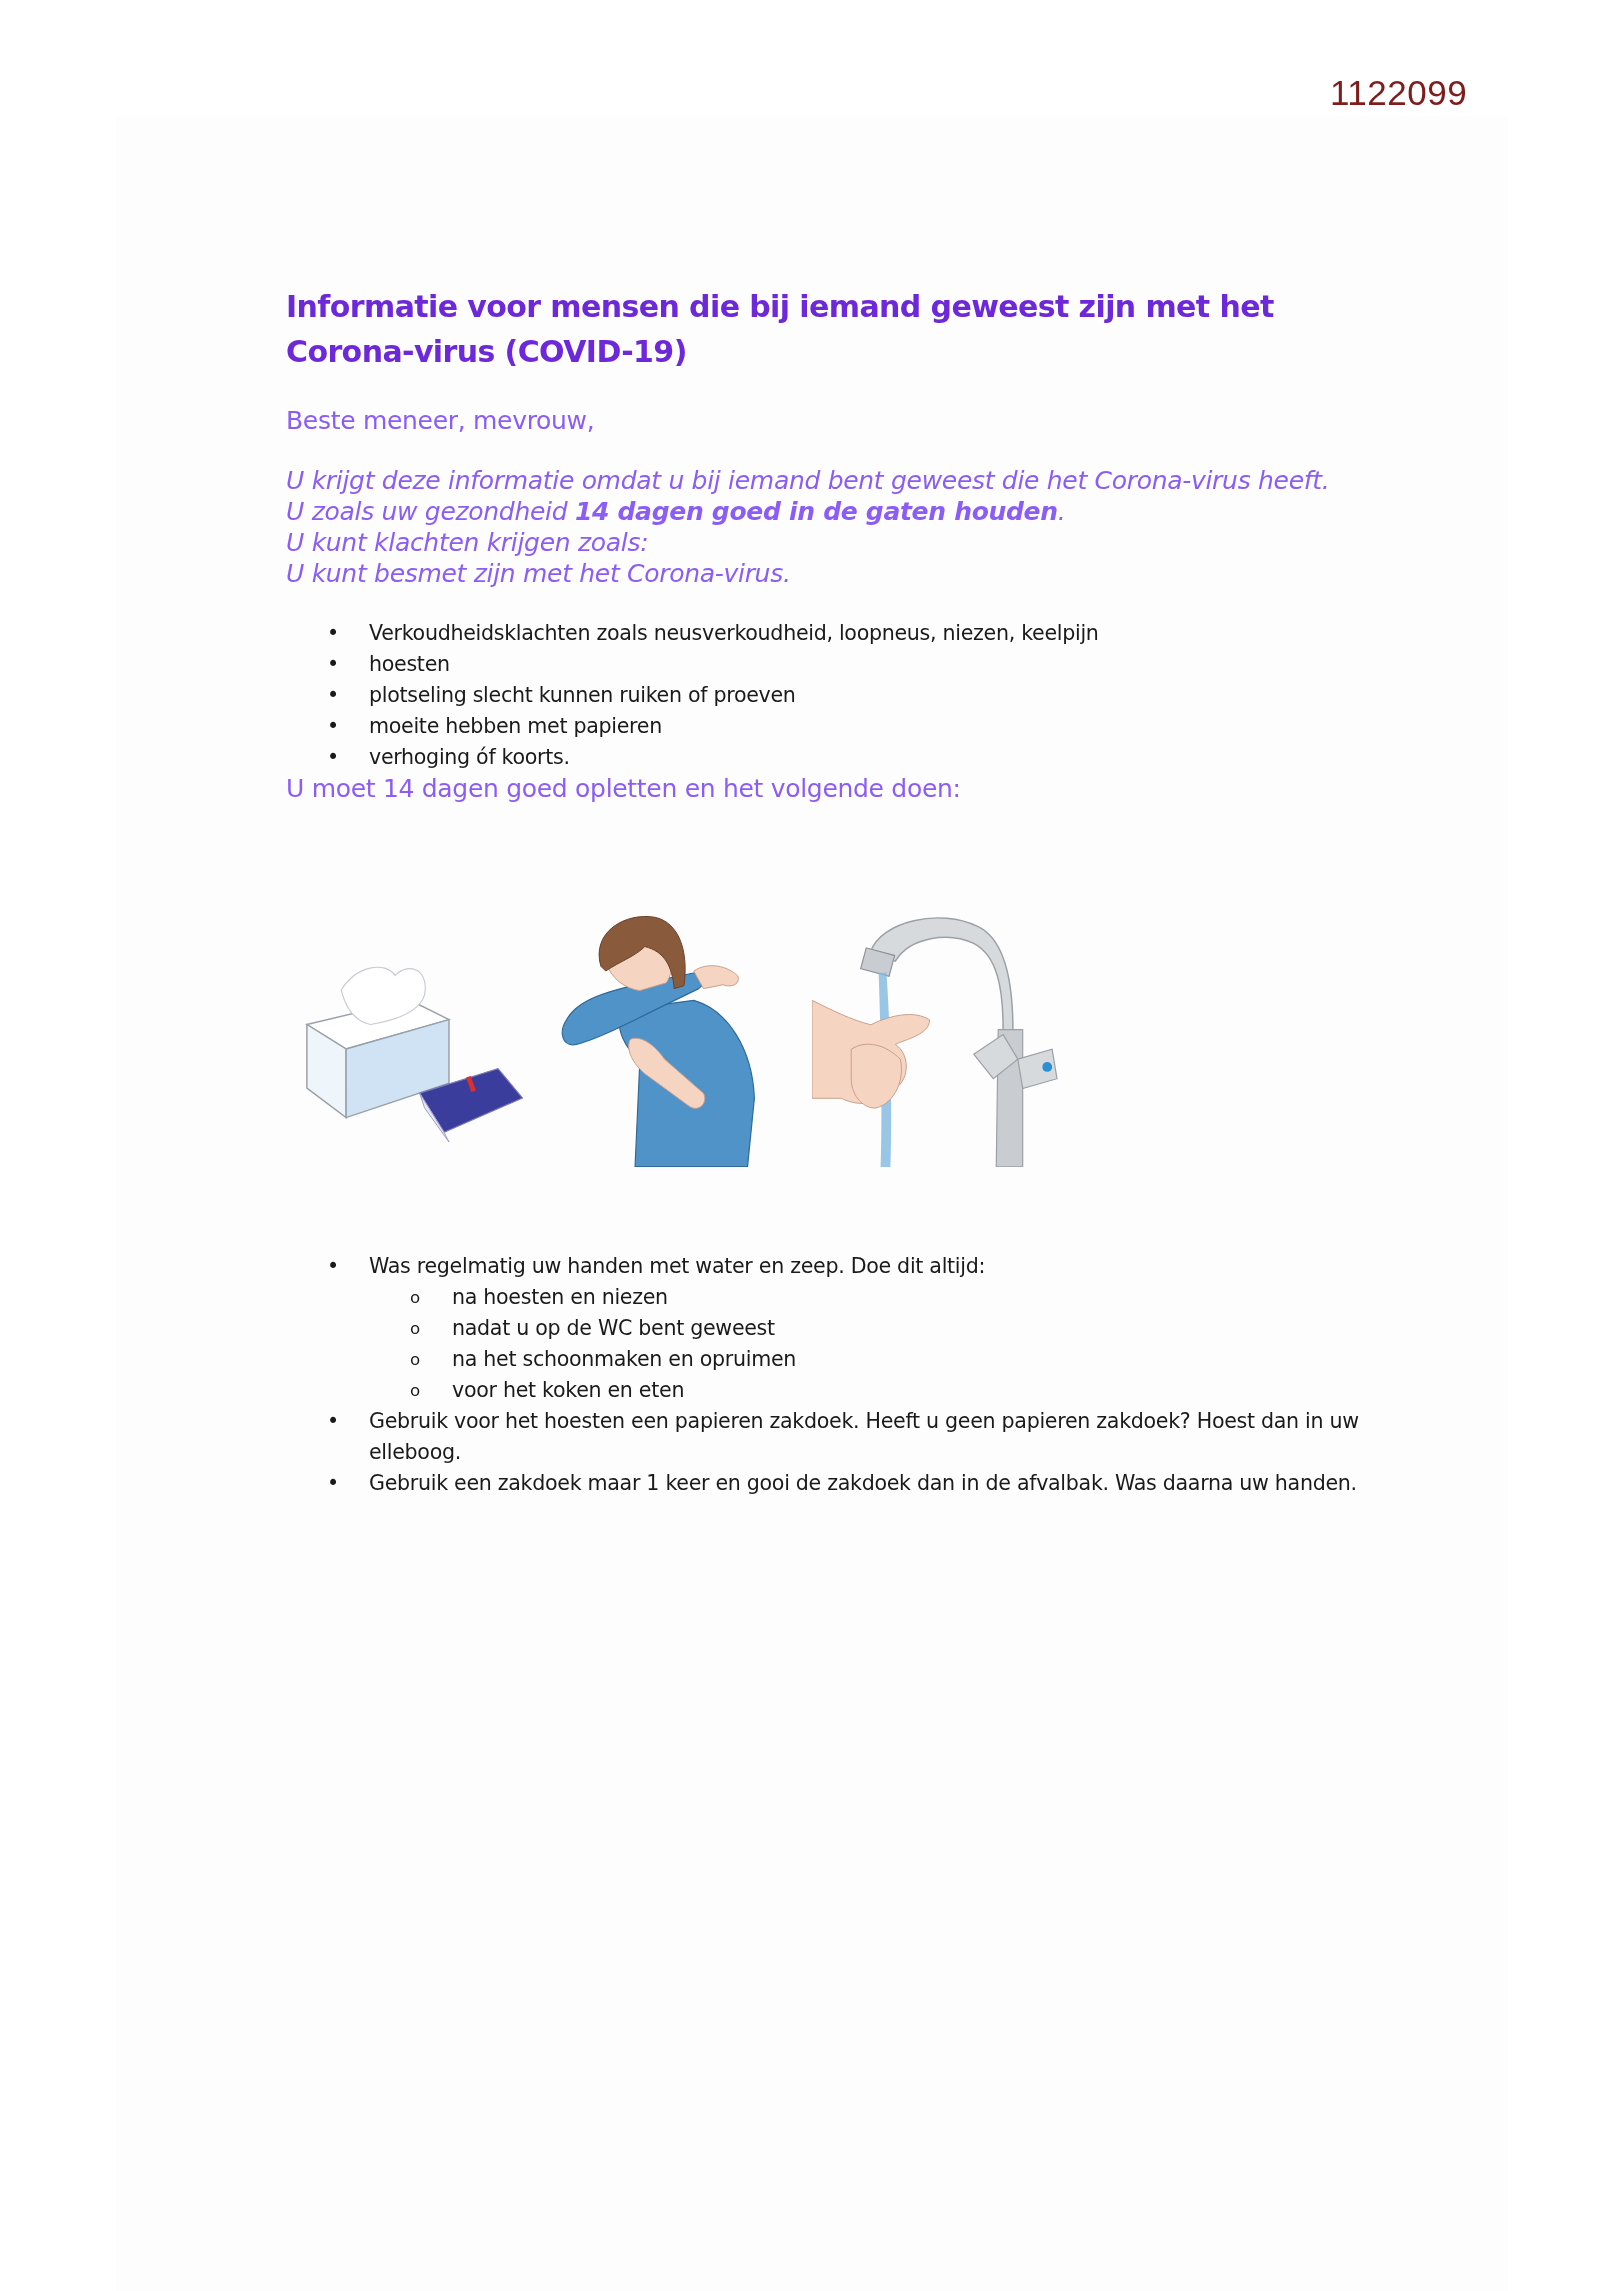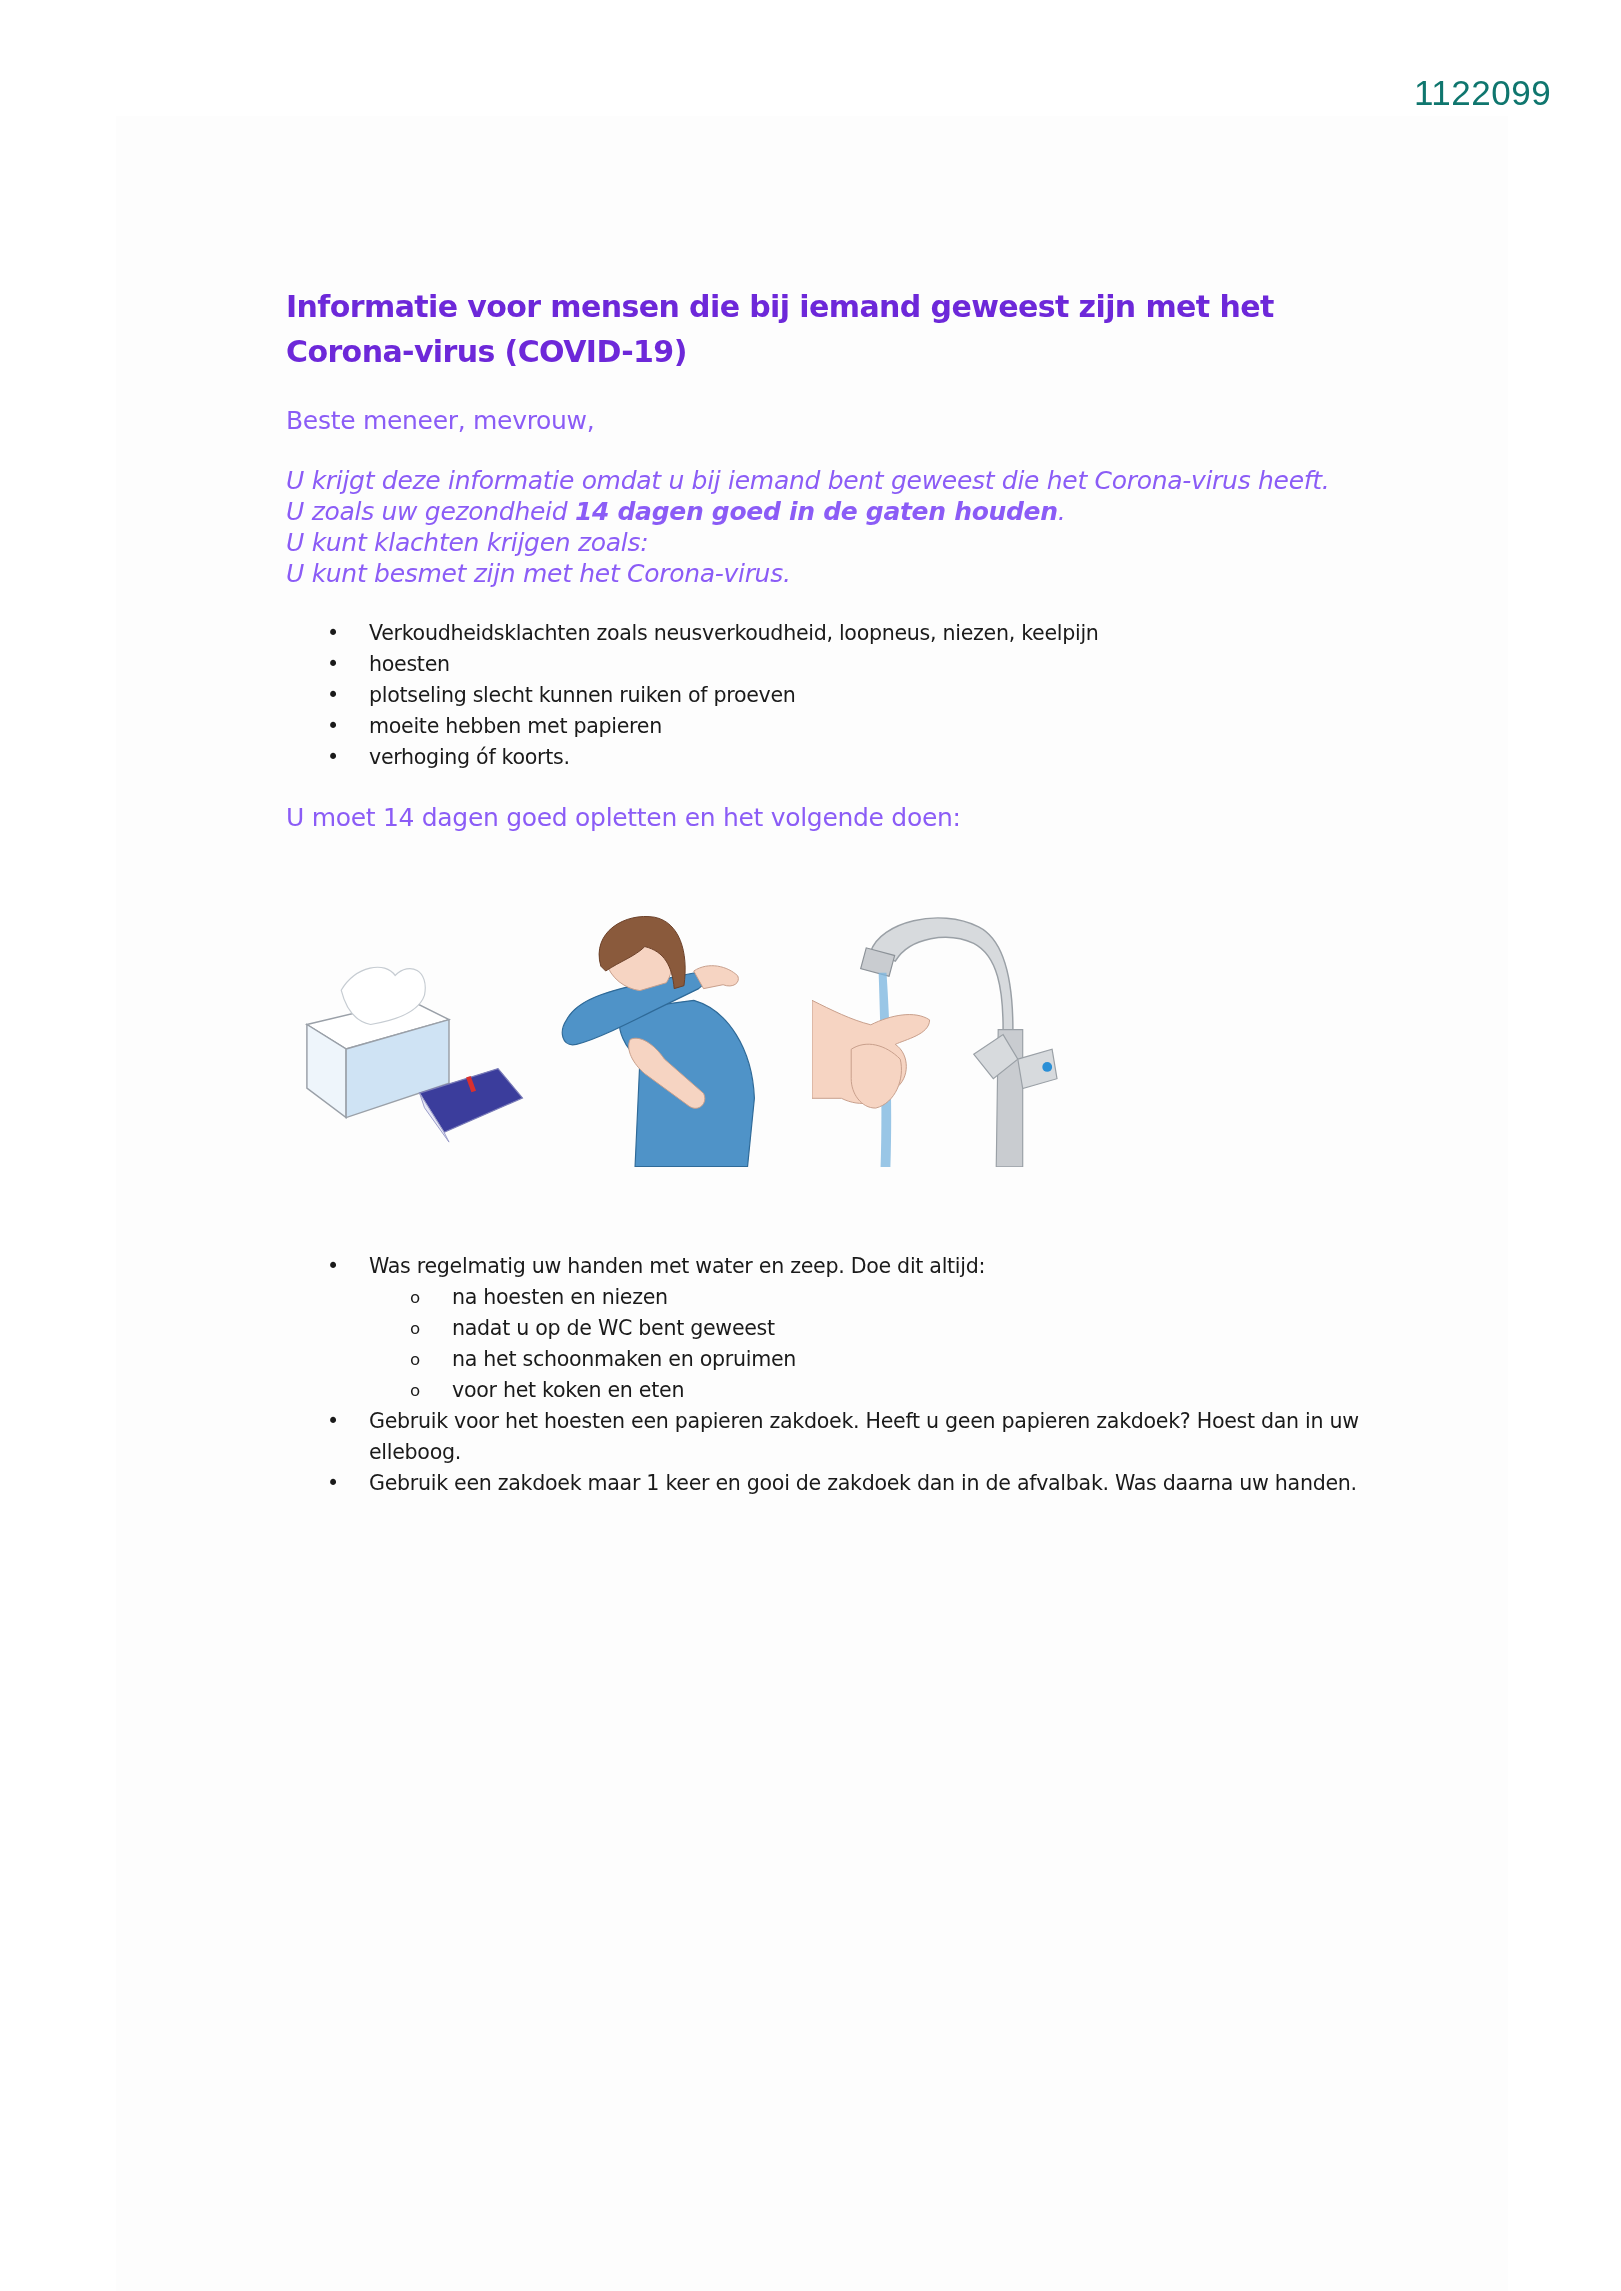--- a/index.html
+++ b/index.html
@@ -1,27 +1,27 @@
 <!DOCTYPE html>
 <html><head>
   <meta charset="utf-8">
   <style>
     html, body { margin: 0; padding: 0; background: #ffffff; }
     body { width: 1621px; height: 2292px; position: relative; overflow: hidden; font-family: "Liberation Sans", sans-serif; color: #111; }
     .scan-bg { position: absolute; left: 116px; top: 116px; width: 1392px; height: 2176px; background: #fdfdfd; }
-    .doc-id { position: absolute; left: 1414px; top: 73px; font-family: "Liberation Sans", sans-serif; font-size: 35px; color: #0f766e; letter-spacing: 0.5px; }
+    .doc-id { position: absolute; left: 1330px; top: 73px; font-family: "Liberation Sans", sans-serif; font-size: 35px; color: #7f1d1d; letter-spacing: 0.5px; }
     .content { position: absolute; left: 286px; top: 284px; width: 1078px; font-family: "DejaVu Sans", sans-serif; }
     h1.title { font-size: 30px; font-weight: bold; line-height: 45px; margin: 0; letter-spacing: -0.6px; color: #6d28d9; }
     .para { font-size: 25px; line-height: 31px; margin: 0; letter-spacing: -0.3px; color: #8b5cf6; }
     .greeting { margin-top: 31px; }
     .intro { margin-top: 29px; font-style: italic; }
     ul.list { list-style: none; margin: 29px 0 0 0; padding: 0; }
     ul.list li { position: relative; padding-left: 83px; font-size: 20.6px; line-height: 31px; letter-spacing: -0.3px; color: #1a1a1a; }
     ul.list li .bullet { position: absolute; left: 41px; top: 0; }
-    .lead { margin-top: 29px; }
+    .lead { }
     .illustrations { position: absolute; left: 294px; top: 912px; width: 863px; height: 255px; }
     .illus { position: absolute; top: 0; }
     ul.actions { list-style: none; margin: 0; padding: 0; position: absolute; left: 286px; top: 1251px; width: 1078px; font-family: "DejaVu Sans", sans-serif; }
     ul.actions > li { position: relative; padding-left: 83px; font-size: 20.6px; line-height: 31px; letter-spacing: -0.3px; color: #1a1a1a; }
     ul.actions > li .bullet { position: absolute; left: 41px; top: 0; }
     ul.sub { list-style: none; margin: 0; padding: 0; }
     ul.sub li { position: relative; padding-left: 83px; }
     ul.sub li .sub-bullet { position: absolute; left: 41px; top: 0; font-size: 16.7px; }
     b { font-weight: bold; margin-top: 28px; }
   </style>

